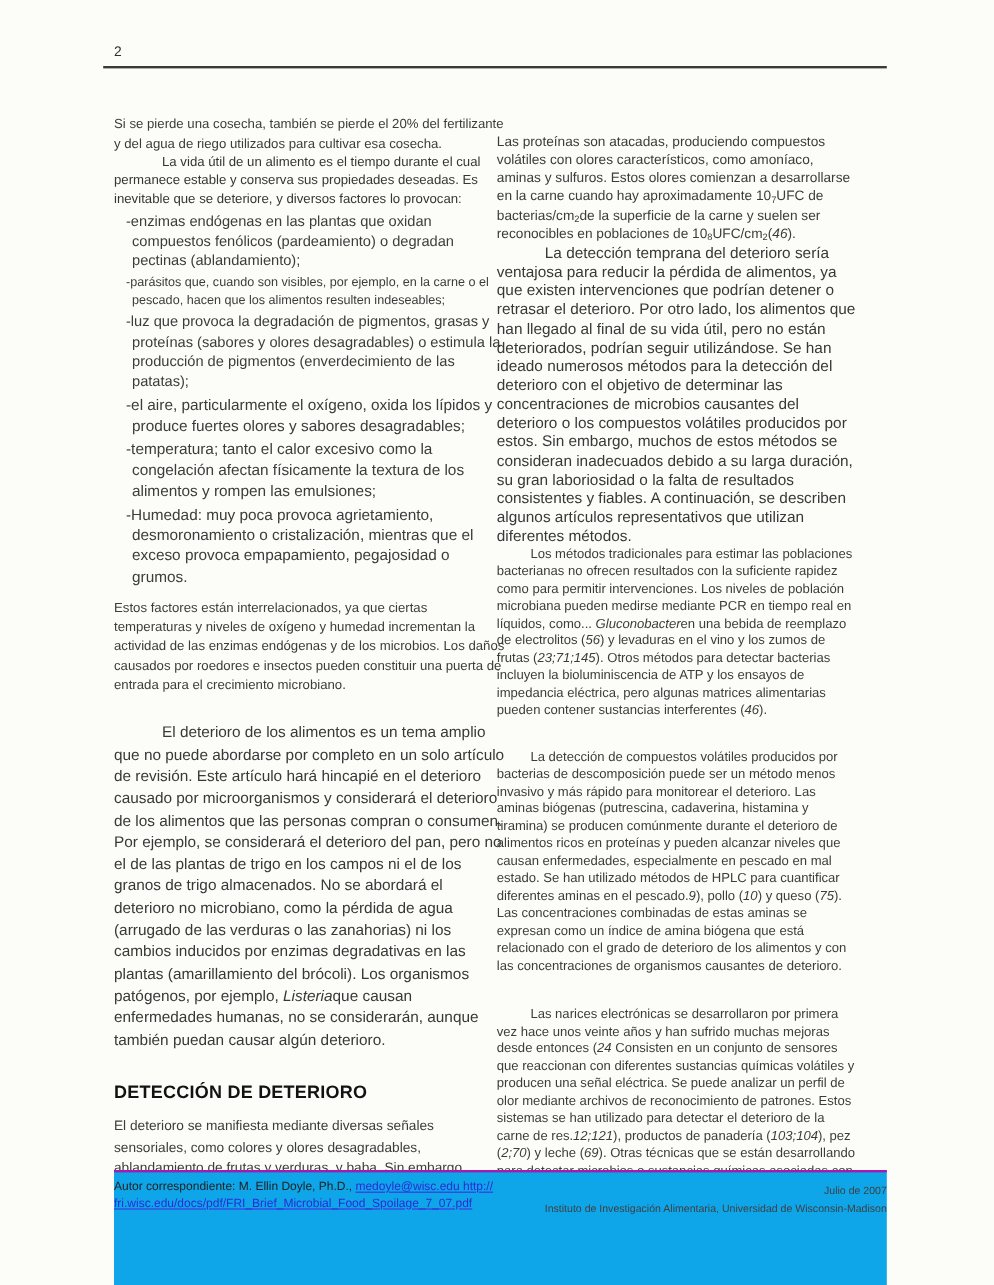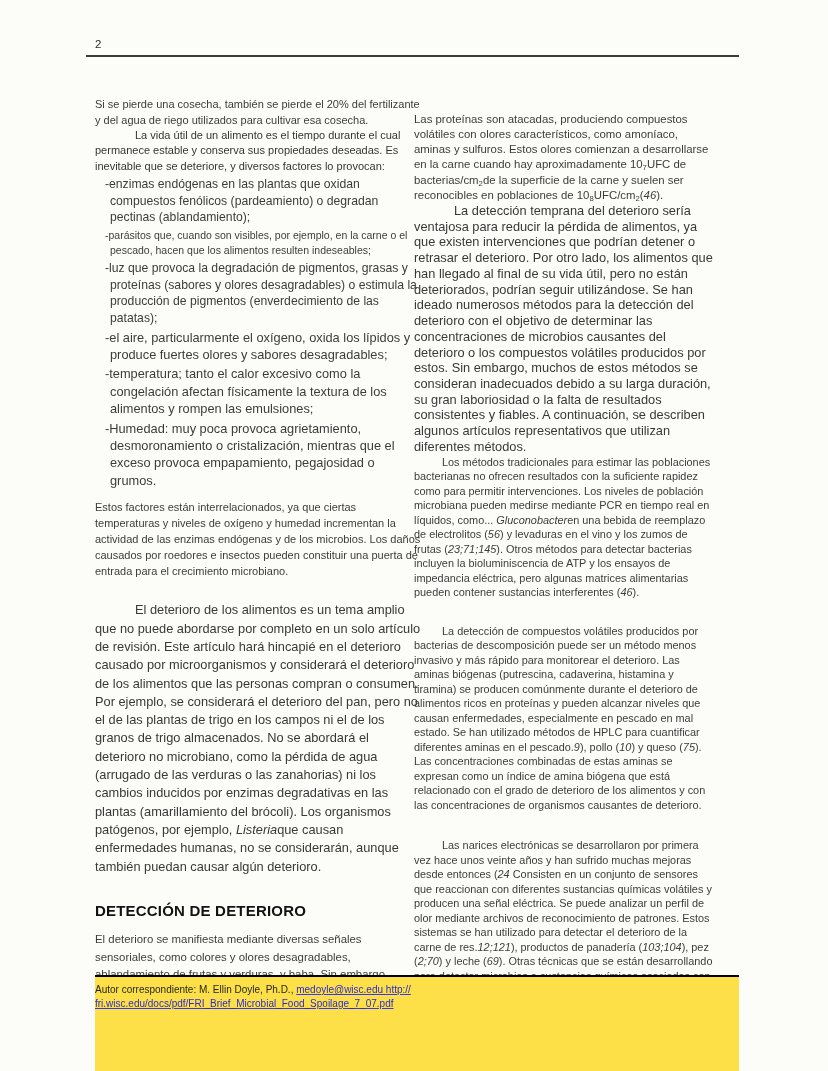--- a/index.html
+++ b/index.html
@@ -46,21 +46,21 @@
   .p-sm2{font-size:11.4px;line-height:1.33;color:#3c3c3c;}
   .p-md2{font-size:12.8px;line-height:1.23;color:#383838;}
   .p-xs2{font-size:10.9px;line-height:1.33;color:#3c3c3c;}
   .mb-r1{margin-bottom:24px;}
   .mb-r2{margin-bottom:26px;}
   em{font-style:italic;}
   sub{font-size:68%;vertical-align:-2px;line-height:0;}
   
   .ftr{
     position:absolute;left:95px;right:89px;top:975px;bottom:0;z-index:2;
-    background:#fde047;border-top:2px solid #000000;padding-top:6px;
+    background:#0ea5e9;border-top:2px solid #a21caf;padding-top:6px;
     display:flex;justify-content:space-between;align-items:flex-start;
   }
   .f-left{width:345px;font-size:10px;line-height:1.4;color:#1f1f1f;}
   .f-right{text-align:right;font-size:8.8px;line-height:1.7;color:#3f3f3f;padding-top:2px;}
   a.doclink{color:#2b2bd6;text-decoration:underline;text-decoration-color:#3a3ae0;}
 </style>
 </head>
 <body>
 
 <div class="page">
@@ -90,16 +90,18 @@
     <p class="p-sm2"><span>Las proteínas son atacadas, produciendo compuestos volátiles con olores característicos, como amoníaco, aminas y sulfuros. Estos olores comienzan a desarrollarse en la carne cuando hay aproximadamente 10</span><sub>7</sub><span>UFC de bacterias/cm</span><sub>2</sub><span>de la superficie de la carne y suelen ser reconocibles en poblaciones de 10</span><sub>8</sub><span>UFC/cm</span><sub>2</sub><span>(</span><em>46</em><span>).</span></p>
     <p class="p-md2 ind">La detección temprana del deterioro sería ventajosa para reducir la pérdida de alimentos, ya que existen intervenciones que podrían detener o retrasar el deterioro. Por otro lado, los alimentos que han llegado al final de su vida útil, pero no están deteriorados, podrían seguir utilizándose. Se han ideado numerosos métodos para la detección del deterioro con el objetivo de determinar las concentraciones de microbios causantes del deterioro o los compuestos volátiles producidos por estos. Sin embargo, muchos de estos métodos se consideran inadecuados debido a su larga duración, su gran laboriosidad o la falta de resultados consistentes y fiables. A continuación, se describen algunos artículos representativos que utilizan diferentes métodos.</p>
     <p class="p-xs2 ind-sm mb-r1"><span>Los métodos tradicionales para estimar las poblaciones bacterianas no ofrecen resultados con la suficiente rapidez como para permitir intervenciones. Los niveles de población microbiana pueden medirse mediante PCR en tiempo real en líquidos, como... </span><em>Gluconobacter</em><span>en una bebida de reemplazo de electrolitos (</span><em>56</em><span>) y levaduras en el vino y los zumos de frutas (</span><em>23;71;145</em><span>). Otros métodos para detectar bacterias incluyen la bioluminiscencia de ATP y los ensayos de impedancia eléctrica, pero algunas matrices alimentarias pueden contener sustancias interferentes (</span><em>46</em><span>).</span></p>
     <p class="p-xs2 ind-sm mb-r2"><span>La detección de compuestos volátiles producidos por bacterias de descomposición puede ser un método menos invasivo y más rápido para monitorear el deterioro. Las aminas biógenas (putrescina, cadaverina, histamina y tiramina) se producen comúnmente durante el deterioro de alimentos ricos en proteínas y pueden alcanzar niveles que causan enfermedades, especialmente en pescado en mal estado. Se han utilizado métodos de HPLC para cuantificar diferentes aminas en el pescado.</span><em>9</em><span>), pollo (</span><em>10</em><span>) y queso (</span><em>75</em><span>). Las concentraciones combinadas de estas aminas se expresan como un índice de amina biógena que está relacionado con el grado de deterioro de los alimentos y con las concentraciones de organismos causantes de deterioro.</span></p>
     <p class="p-xs2 ind-sm"><span>Las narices electrónicas se desarrollaron por primera vez hace unos veinte años y han sufrido muchas mejoras desde entonces (</span><em>24</em><span> Consisten en un conjunto de sensores que reaccionan con diferentes sustancias químicas volátiles y producen una señal eléctrica. Se puede analizar un perfil de olor mediante archivos de reconocimiento de patrones. Estos sistemas se han utilizado para detectar el deterioro de la carne de res.</span><em>12;121</em><span>), productos de panadería (</span><em>103;104</em><span>), pez (</span><em>2;70</em><span>) y leche (</span><em>69</em><span>). Otras técnicas que se están desarrollando para detectar microbios o sustancias químicas asociadas con el deterioro incluyen: (a) FT-IR (espectroscopia infrarroja por transformada de Fourier) utilizada con la carne de res (</span><em>45</em><span>) y jugo de manzana (</span><em>95</em><span>); (b) espectroscopia de infrarrojo cercano visible y de longitud de onda corta para detectar</span></p>
   </section>
 
   <footer class="ftr">
     <p class="f-left"><span>Autor correspondiente: M. Ellin Doyle, Ph.D., </span><a href="#" class="doclink">medoyle@wisc.edu http://</a><br><a href="#" class="doclink">fri.wisc.edu/docs/pdf/FRI_Brief_Microbial_Food_Spoilage_7_07.pdf</a></p>
     <div class="f-right">
+      <div>Julio de 2007</div>
+      <div>Instituto de Investigación Alimentaria, Universidad de Wisconsin-Madison</div>
     </div>
   </footer>
 
 </div>
 
 </body></html>

